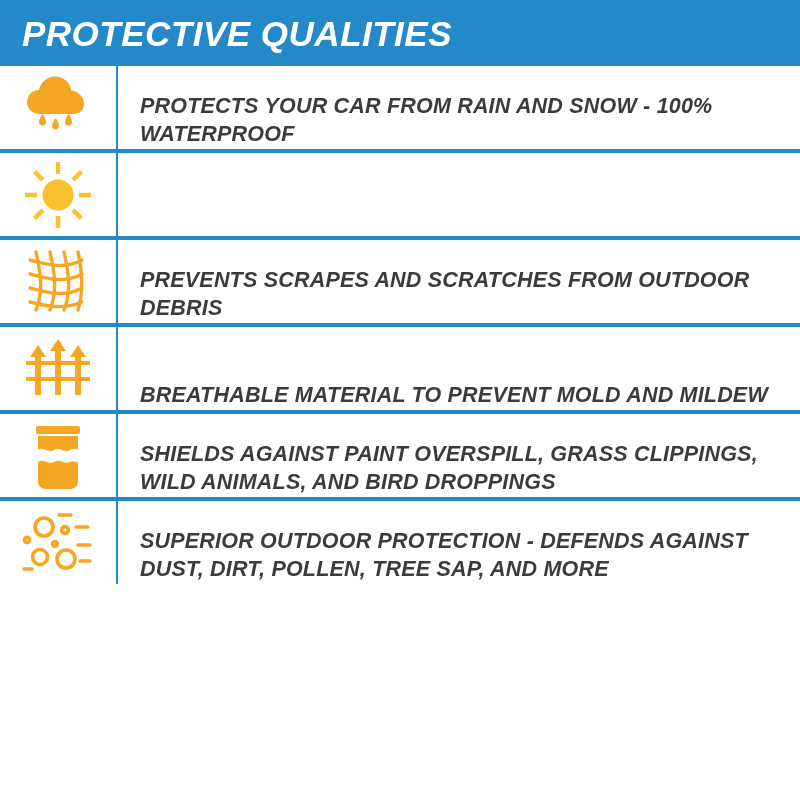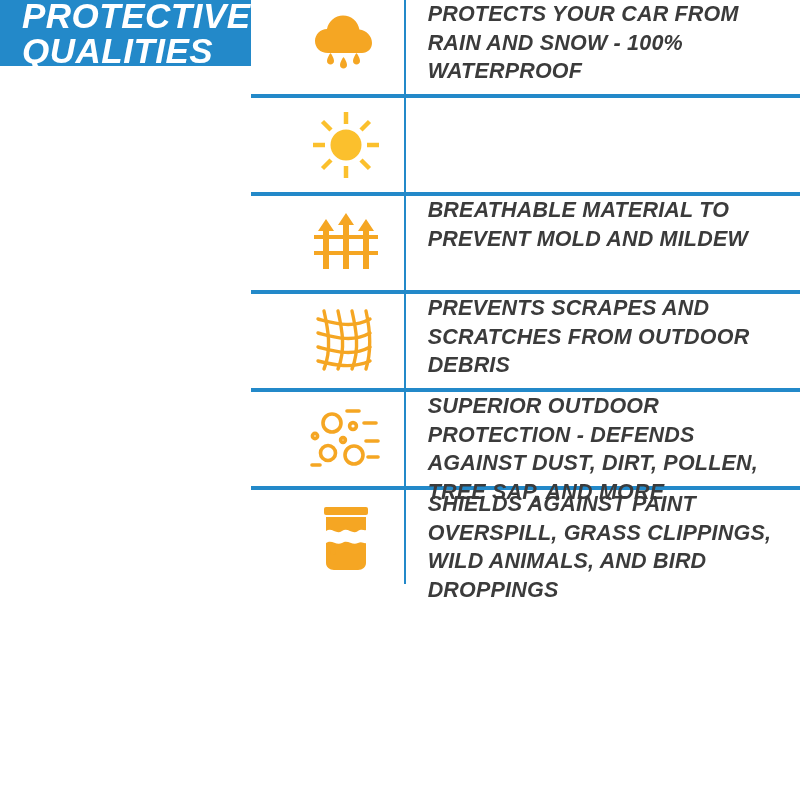--- a/index.html
+++ b/index.html
@@ -8,21 +8,21 @@
     height: 800px;
     background: #ffffff;
     font-family: "Liberation Sans", sans-serif;
   }
   .sheet {
     width: 800px;
     height: 584px;
     position: relative;
     background: #ffffff;
     display: flex;
-    flex-direction: row;
+    flex-direction: column;
   }
   
   .header {
     background: #2389c9;
     height: 66px;
     flex: 0 0 66px;
     display: flex;
     align-items: center;
     padding-left: 22px;
   }
@@ -37,25 +37,24 @@
   }
   
   .rows {
     flex: 1 1 auto;
     display: flex;
     flex-direction: column;
   }
   .row {
     flex: 1 1 0;
     display: flex;
-    align-items: flex-start;
+    align-items: flex-end;
     border-bottom: 4px solid #2389c9;
     position: relative;
     min-height: 0;
-    padding-left: 37px;
   }
   .row:last-child { border-bottom: none; }
   .icon-cell {
     flex: 0 0 118px;
     height: 100%;
     display: flex;
     align-items: center;
     justify-content: center;
     border-right: 2px solid #2389c9;
   }
@@ -118,56 +117,72 @@
             </g>
           </svg>
         </span>
       </div>
     </div>
 
     <div class="row">
       <div class="icon-cell">
         <span>
           <svg width="76" height="76" viewBox="0 0 76 76" aria-hidden="true">
-            <g fill="#F5A623">
-              <path d="M18 14 L26 26 L21 26 L21 64 L15 64 L15 26 L10 26 Z"></path>
-              <path d="M38 8 L46 20 L41 20 L41 64 L35 64 L35 20 L30 20 Z"></path>
-              <path d="M58 14 L66 26 L61 26 L61 64 L55 64 L55 26 L50 26 Z"></path>
-            </g>
-            <g stroke="#F5A623" stroke-width="4">
-              <line x1="6" y1="32" x2="70" y2="32"></line>
-              <line x1="6" y1="48" x2="70" y2="48"></line>
-            </g>
-          </svg>
-        </span>
-      </div>
-      <div class="text-cell">
-        <div class="feature-text">BREATHABLE MATERIAL TO PREVENT MOLD AND MILDEW</div>
-      </div>
-    </div>
-
-    <div class="row">
-      <div class="icon-cell">
-        <span>
-          <svg width="76" height="76" viewBox="0 0 76 76" aria-hidden="true">
             <g stroke="#F5A623" stroke-width="3.4" fill="none" stroke-linecap="round">
               <path d="M10 16 C26 20 44 26 62 16"></path>
               <path d="M10 30 C26 34 44 40 62 30"></path>
               <path d="M10 44 C26 48 44 54 62 44"></path>
               <path d="M10 58 C26 62 44 66 62 58"></path>
               <path d="M16 8 C20 26 24 46 16 66"></path>
               <path d="M30 8 C34 26 38 46 30 66"></path>
               <path d="M44 8 C48 26 52 46 44 66"></path>
               <path d="M58 8 C62 26 64 46 58 66"></path>
             </g>
           </svg>
         </span>
       </div>
       <div class="text-cell">
         <div class="feature-text">PREVENTS SCRAPES AND SCRATCHES FROM OUTDOOR DEBRIS</div>
+      </div>
+    </div>
+
+    <div class="row">
+      <div class="icon-cell">
+        <span>
+          <svg width="76" height="76" viewBox="0 0 76 76" aria-hidden="true">
+            <g fill="#F5A623">
+              <path d="M18 14 L26 26 L21 26 L21 64 L15 64 L15 26 L10 26 Z"></path>
+              <path d="M38 8 L46 20 L41 20 L41 64 L35 64 L35 20 L30 20 Z"></path>
+              <path d="M58 14 L66 26 L61 26 L61 64 L55 64 L55 26 L50 26 Z"></path>
+            </g>
+            <g stroke="#F5A623" stroke-width="4">
+              <line x1="6" y1="32" x2="70" y2="32"></line>
+              <line x1="6" y1="48" x2="70" y2="48"></line>
+            </g>
+          </svg>
+        </span>
+      </div>
+      <div class="text-cell">
+        <div class="feature-text">BREATHABLE MATERIAL TO PREVENT MOLD AND MILDEW</div>
+      </div>
+    </div>
+
+    <div class="row">
+      <div class="icon-cell">
+        <span>
+          <svg width="72" height="80" viewBox="0 0 72 80" aria-hidden="true">
+            <rect x="14" y="10" width="44" height="8" rx="2" fill="#F5A623"></rect>
+            <path d="M16 20 L56 20 L56 66 C56 70 52.5 73 48 73 L24 73 C19.5 73 16 70 16 66 Z" fill="#F5A623"></path>
+            <path d="M16 34 C22 30 26 38 32 34 C38 30 42 38 48 34 C52 31.5 54 34 56 33 L56 46 C54 47 52 44 48 46 C42 49 38 42 32 46 C26 49 22 42 16 46 Z" fill="#FFFFFF"></path>
+            <path d="M24 46 C24 49 26 52 26 55 C26 57 24.7 58 23 58 C21.3 58 20 57 20 55 C20 52 22 49 22 46 Z" fill="#F5A623"></path>
+          </svg>
+        </span>
+      </div>
+      <div class="text-cell">
+        <div class="feature-text">SHIELDS AGAINST PAINT OVERSPILL, GRASS CLIPPINGS, WILD ANIMALS, AND BIRD DROPPINGS</div>
       </div>
     </div>
 
     <div class="row">
       <div class="icon-cell">
         <span>
           <svg width="80" height="72" viewBox="0 0 80 72" aria-hidden="true">
             <g fill="none" stroke="#F5A623" stroke-width="3.6" stroke-linecap="round">
               <circle cx="26" cy="20" r="9"></circle>
               <circle cx="22" cy="50" r="7.5"></circle>
@@ -182,30 +197,14 @@
               <line x1="6" y1="62" x2="14" y2="62"></line>
             </g>
           </svg>
         </span>
       </div>
       <div class="text-cell">
         <div class="feature-text">SUPERIOR OUTDOOR PROTECTION - DEFENDS AGAINST DUST, DIRT, POLLEN, TREE SAP, AND MORE</div>
       </div>
     </div>
 
-    <div class="row">
-      <div class="icon-cell">
-        <span>
-          <svg width="72" height="80" viewBox="0 0 72 80" aria-hidden="true">
-            <rect x="14" y="10" width="44" height="8" rx="2" fill="#F5A623"></rect>
-            <path d="M16 20 L56 20 L56 66 C56 70 52.5 73 48 73 L24 73 C19.5 73 16 70 16 66 Z" fill="#F5A623"></path>
-            <path d="M16 34 C22 30 26 38 32 34 C38 30 42 38 48 34 C52 31.5 54 34 56 33 L56 46 C54 47 52 44 48 46 C42 49 38 42 32 46 C26 49 22 42 16 46 Z" fill="#FFFFFF"></path>
-            <path d="M24 46 C24 49 26 52 26 55 C26 57 24.7 58 23 58 C21.3 58 20 57 20 55 C20 52 22 49 22 46 Z" fill="#F5A623"></path>
-          </svg>
-        </span>
-      </div>
-      <div class="text-cell">
-        <div class="feature-text">SHIELDS AGAINST PAINT OVERSPILL, GRASS CLIPPINGS, WILD ANIMALS, AND BIRD DROPPINGS</div>
-      </div>
-    </div>
-
   </div>
 </div>
 
 </body></html>

